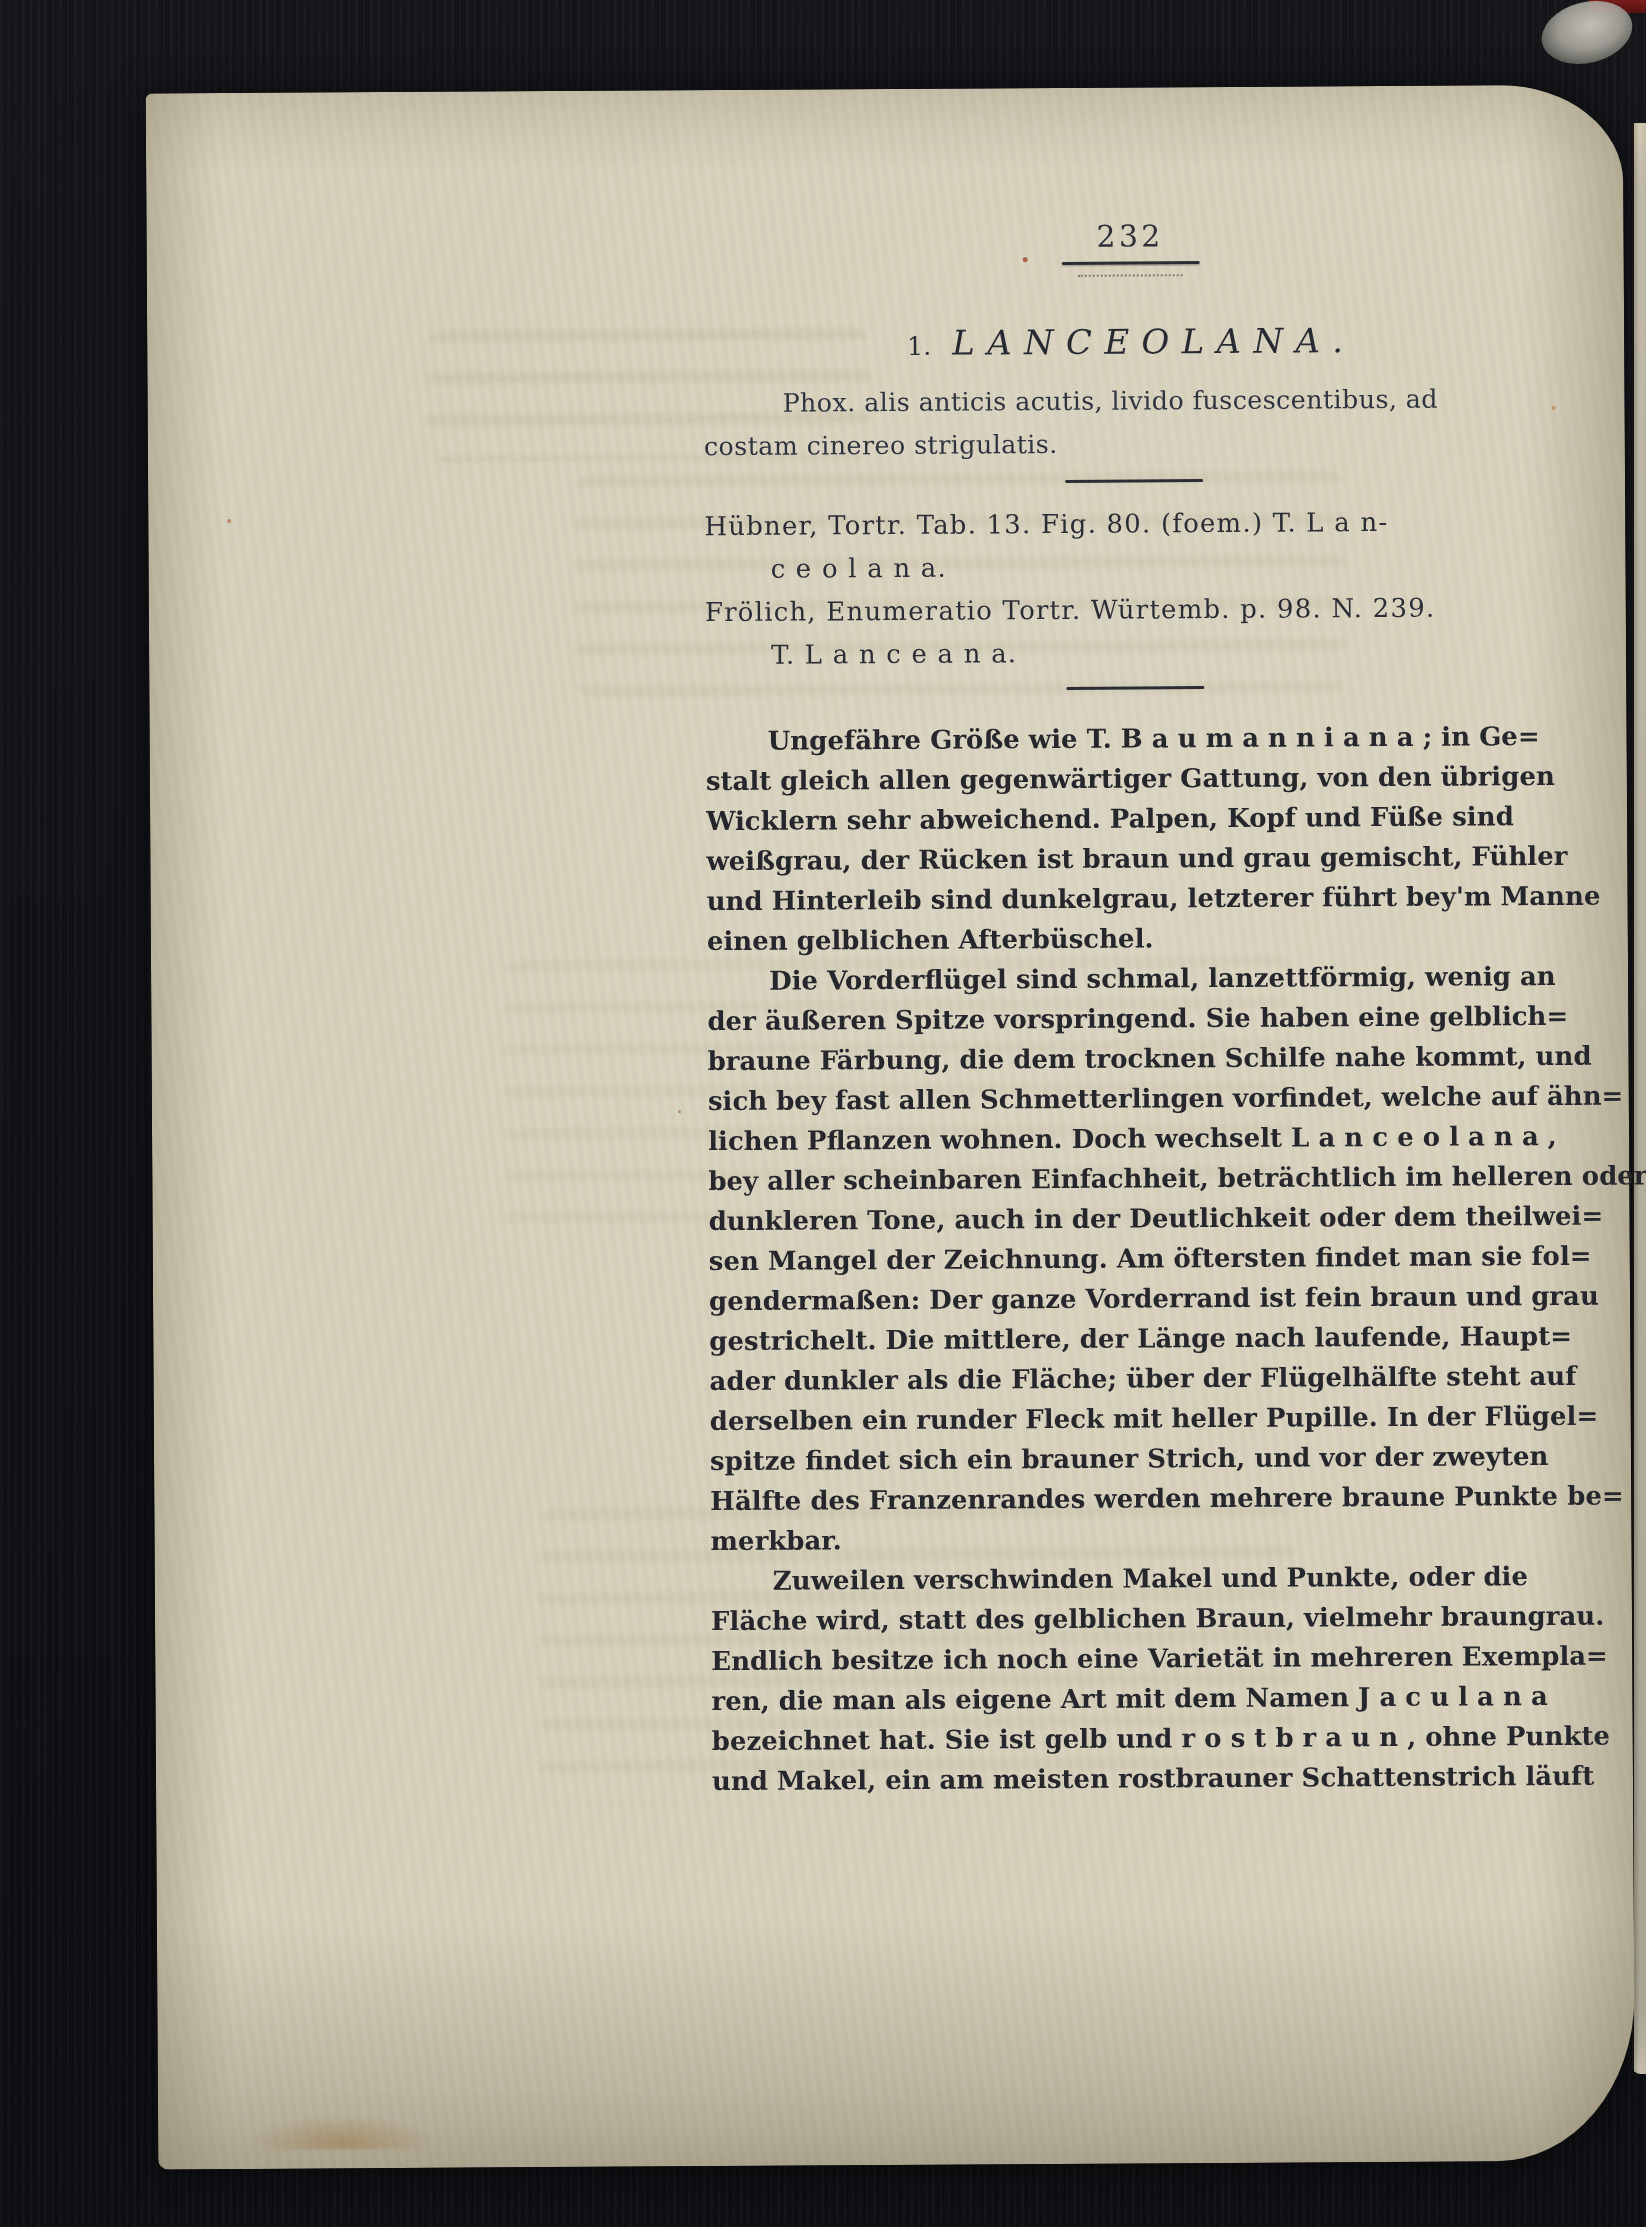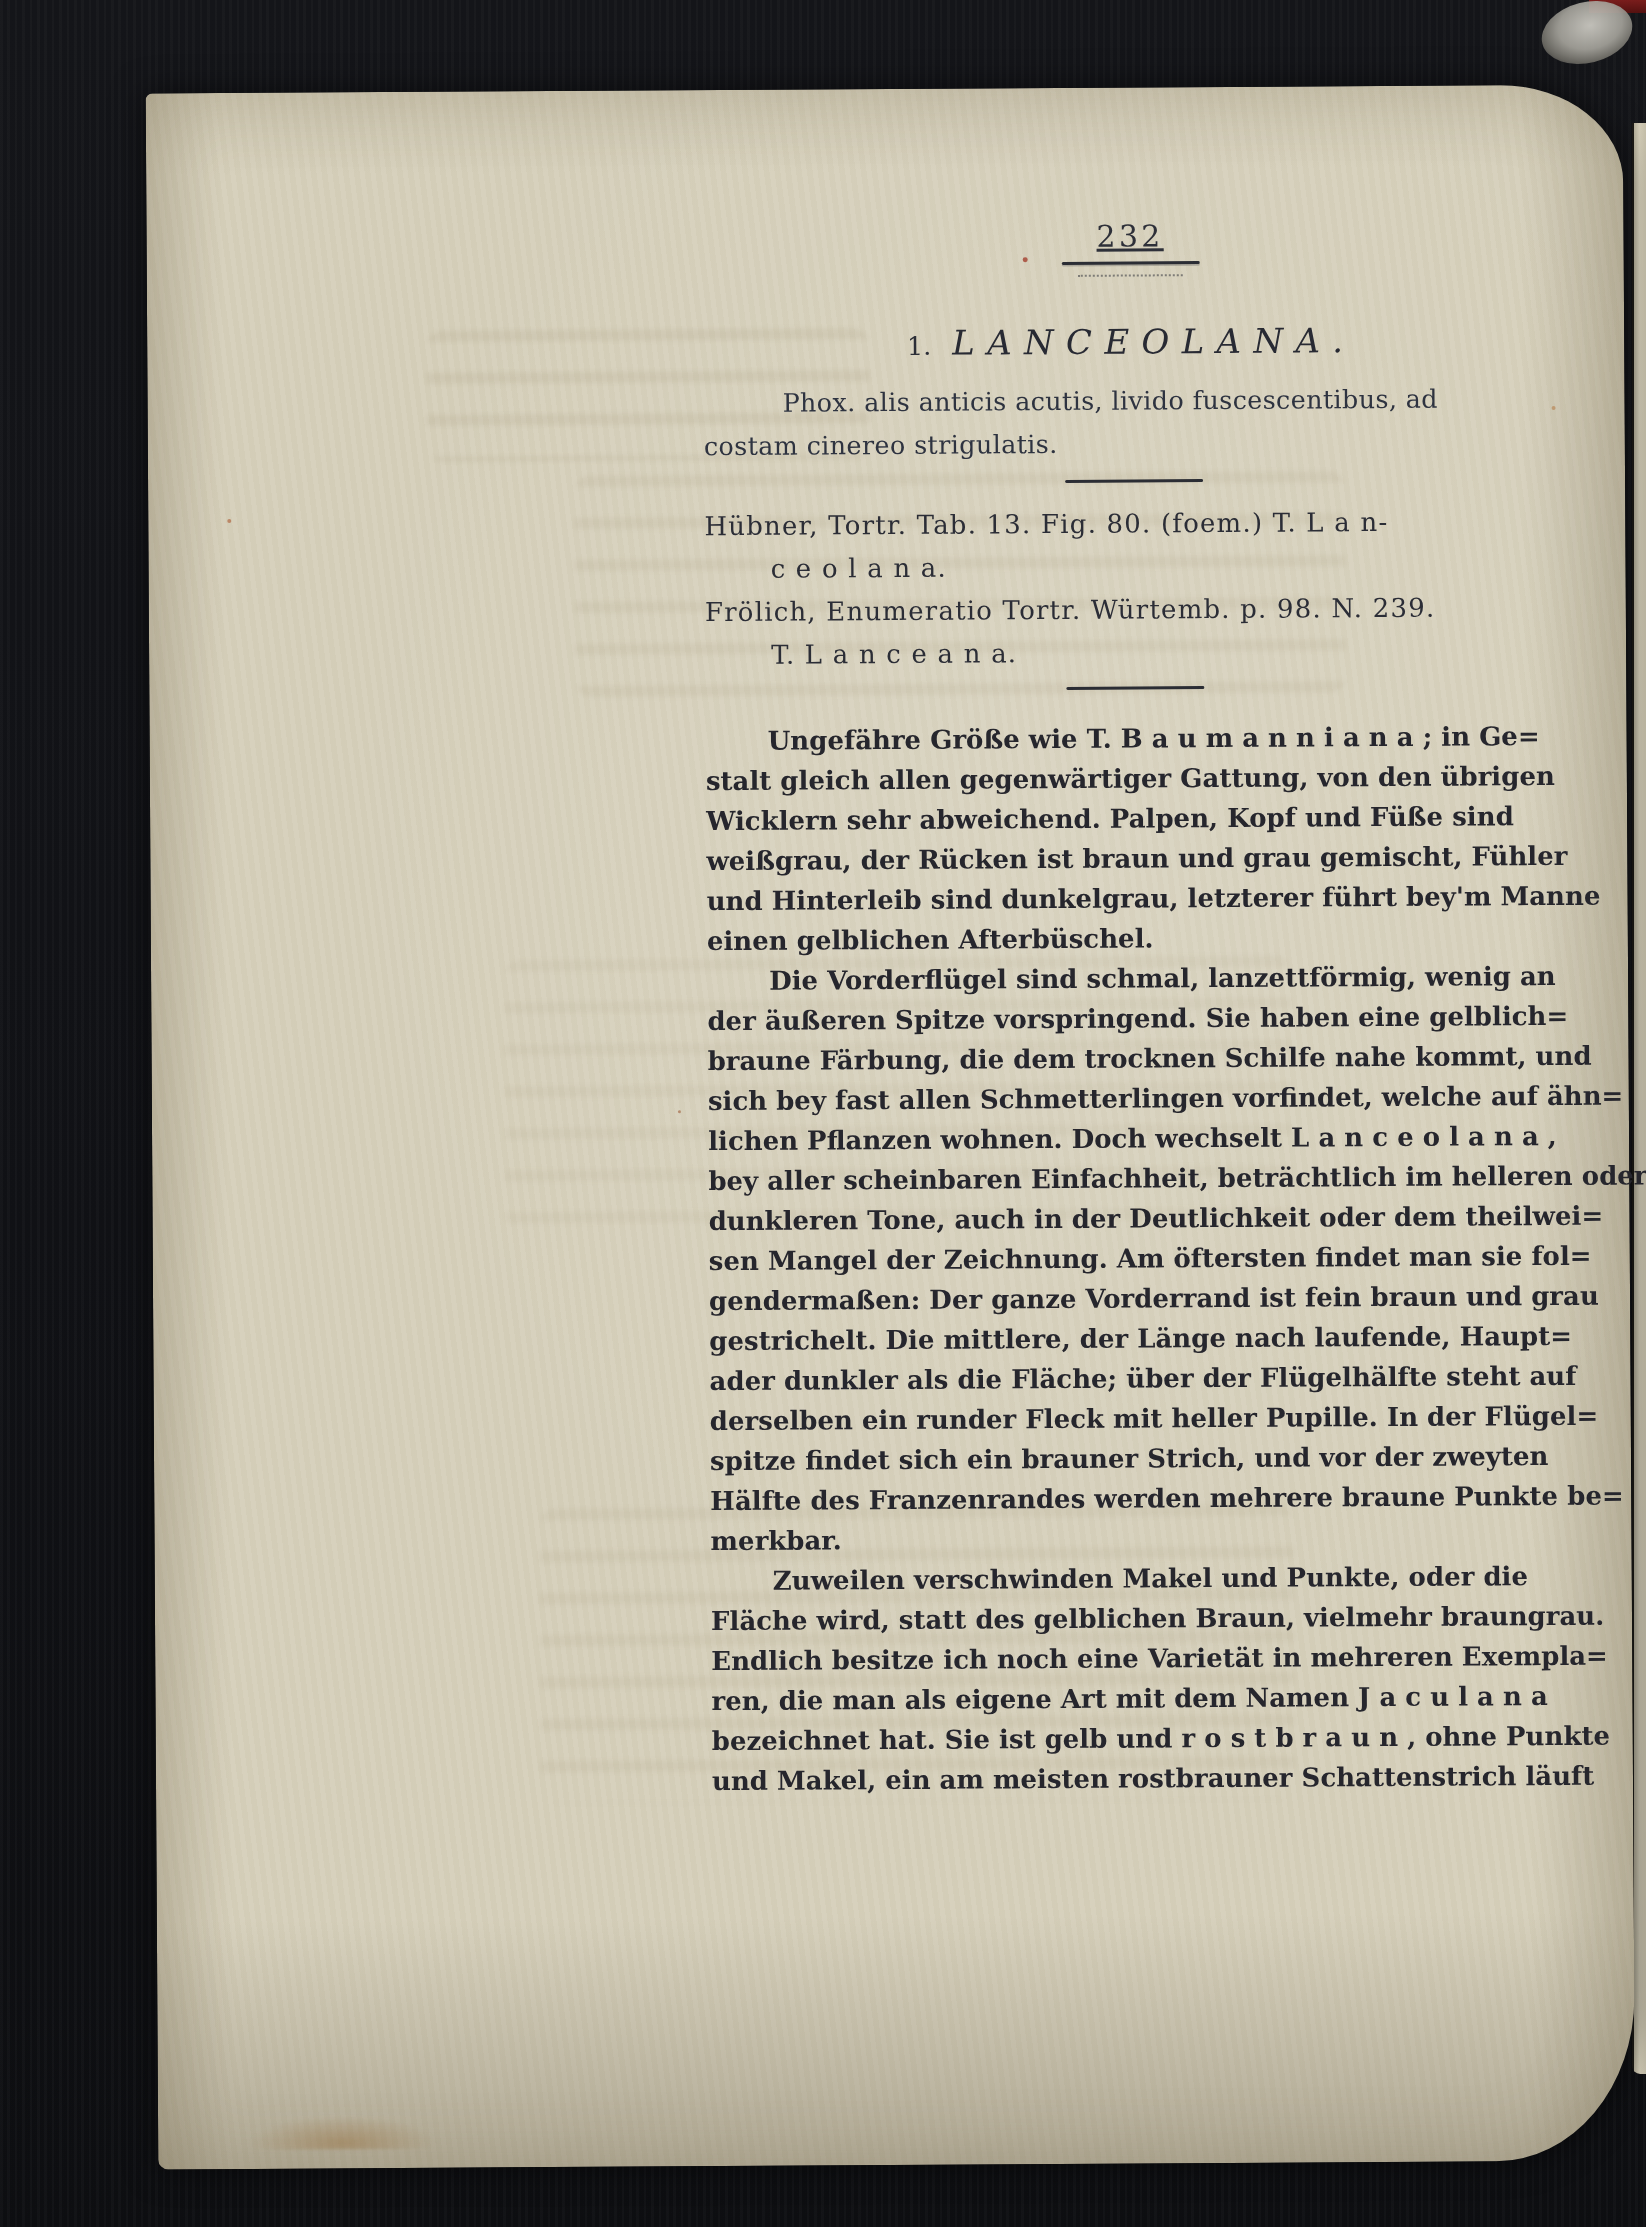--- a/index.html
+++ b/index.html
@@ -69,21 +69,21 @@
   .speck.s3{left:526px;top:1020px;width:3.3px;height:3.3px;background:#9c5b38;opacity:.6;}
   .speck.s4{left:1404px;top:321px;width:4.1px;height:4.1px;background:#b5773f;opacity:.55;}
   .stain{
     position:absolute;left:90px;top:2023px;width:189px;height:34px;
     background:radial-gradient(ellipse at 50% 80%, rgba(150,110,60,0.45), rgba(150,110,60,0) 70%);
     filter:blur(1.6px);
   }
   
   .pagenum{
     position:absolute;left:918px;top:131px;width:131px;
-    text-align:center;font-size:30px;color:#2e3039;letter-spacing:3.3px;text-decoration:underline;
+    text-align:center;font-size:30px;color:#2e3039;letter-spacing:3.3px;
   }
   .pagenum-rule{
     position:absolute;left:915px;top:174px;width:138px;height:3.3px;
     background:#2b2d34;border-radius:1.6px;
     box-shadow:0 1.6px 0 rgba(43,45,52,.25);
   }
   .pagenum-dashes{
     position:absolute;left:931px;top:187px;width:105px;height:0;
     border-bottom:2.5px dotted rgba(52,54,62,.55);
   }

